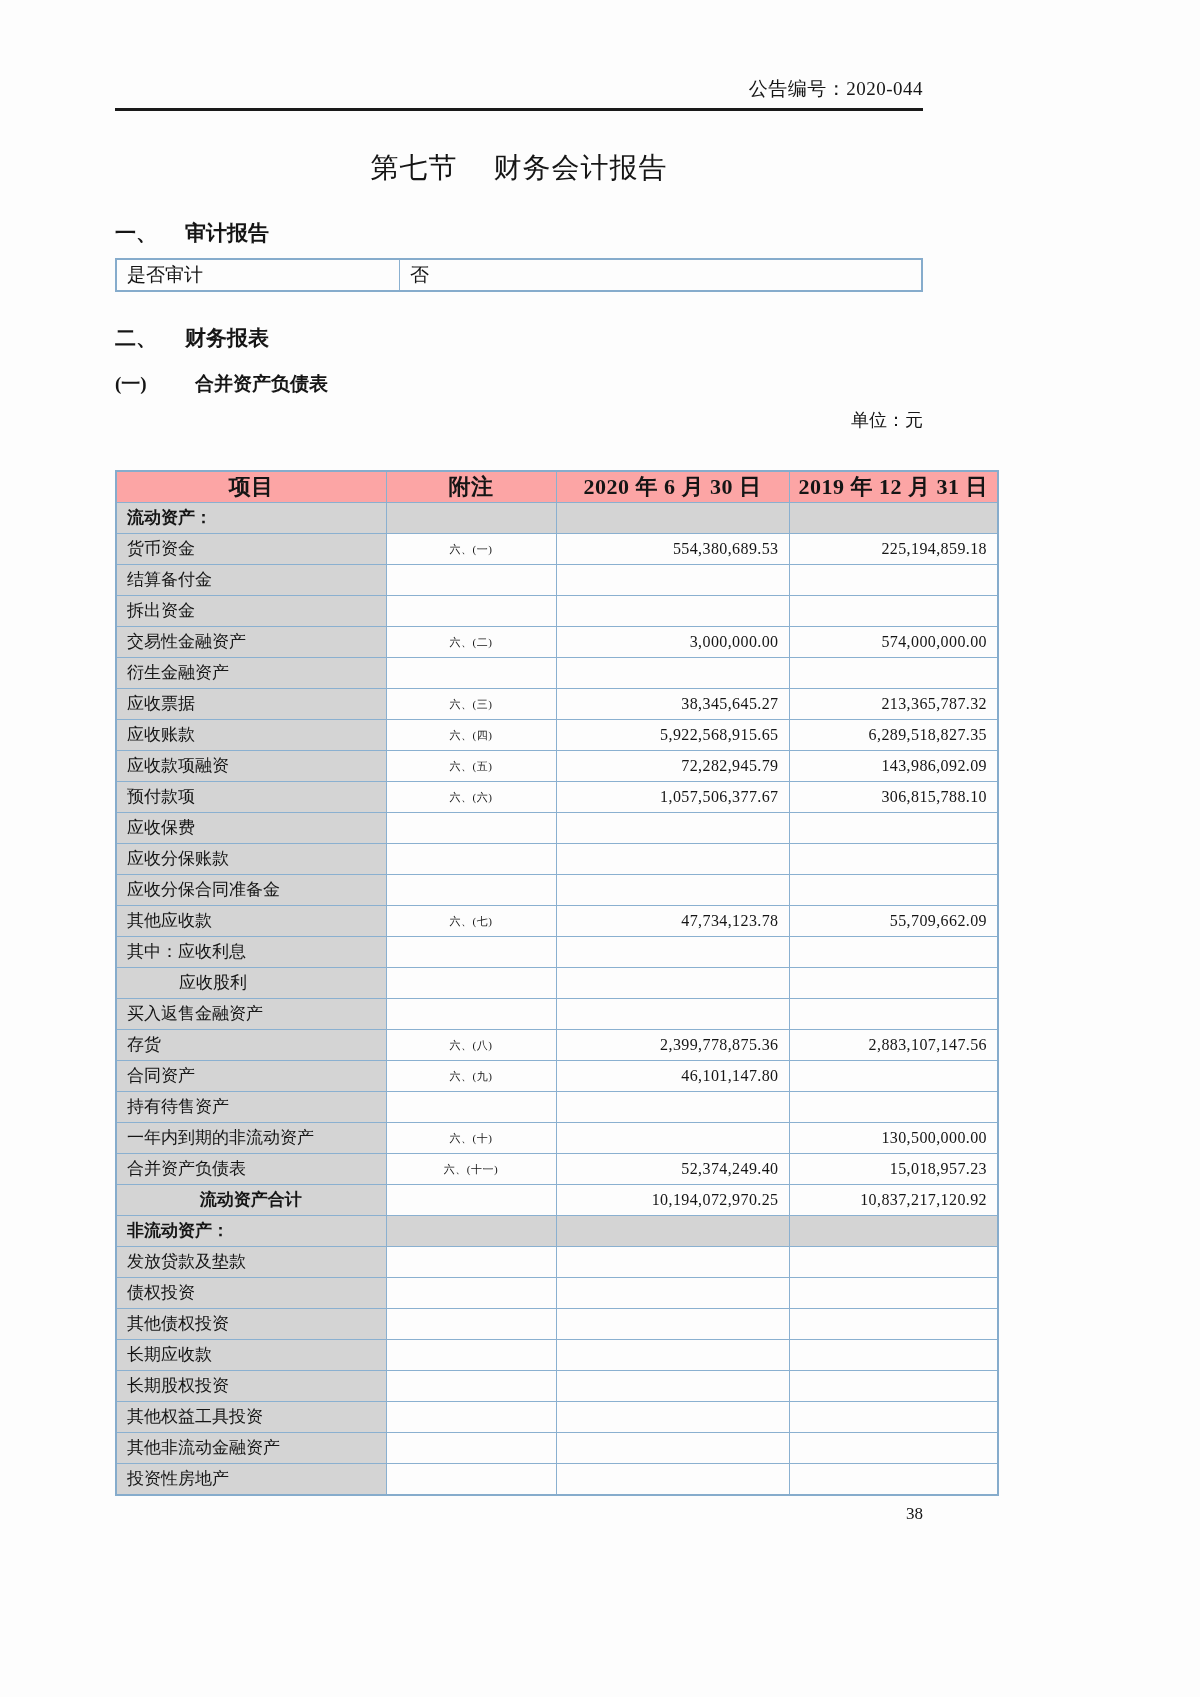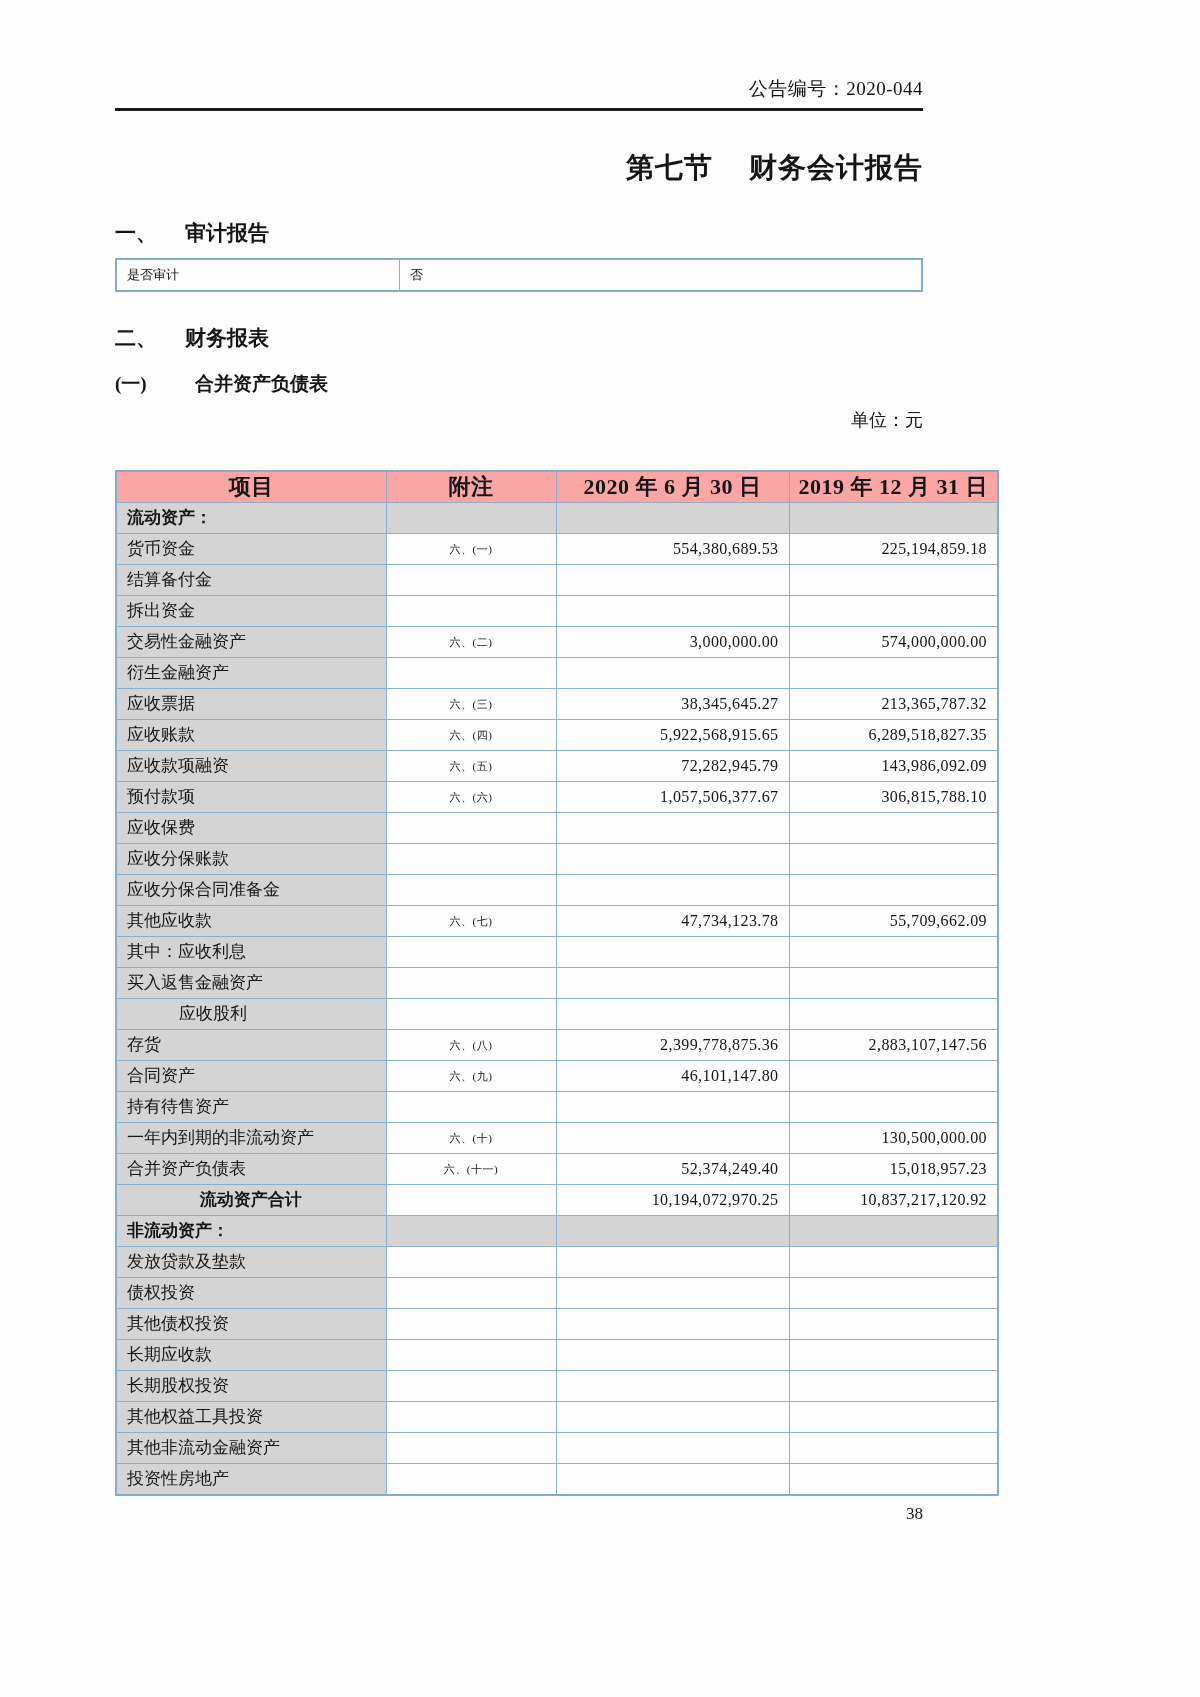--- a/index.html
+++ b/index.html
@@ -6,31 +6,31 @@
   body{
     width:1200px;height:1697px;background:#fdfdfd;color:#151515;
     font-family:"Liberation Serif","DejaVu Serif",serif;
     -webkit-font-smoothing:antialiased;
   }
   .content{position:relative;width:808px;margin:0 0 0 115px;}
 
   .announcement{padding-top:76px;text-align:right;font-size:19px;letter-spacing:.5px;}
   .rule{margin-top:6px;border-top:3px solid #1a1a1a;height:0;}
 
-  .doc-title{margin:38px 0 0;text-align:right;font-size:28px;font-weight:bold;letter-spacing:1px;}
+  .doc-title{margin:38px 0 0;text-align:center;font-size:28px;font-weight:normal;letter-spacing:1px;}
   .doc-title .tgap{display:inline-block;width:36px;}
 
   .heading1{margin-top:34px;display:flex;font-size:21px;font-weight:bold;line-height:1.2;}
   .heading1 .idx{width:70px;flex:0 0 auto;}
   .heading2{margin-top:22px;display:flex;font-size:19px;font-weight:bold;line-height:1.2;}
   .heading2 .idx{width:80px;flex:0 0 auto;}
 
   table{border-collapse:collapse;width:100%;}
   .audit-table{margin-top:12px;border:2px solid #86accc;}
-  .audit-table td{border:1px solid #8ab0d0;height:30px;font-size:13px;padding:0 0 0 10px;margin-top:8px;}
+  .audit-table td{border:1px solid #8ab0d0;height:30px;font-size:19px;padding:0 0 0 10px;margin-top:8px;}
   .audit-table td.q{width:272px;}
 
   .unit{margin-top:12px;text-align:right;font-size:18px;}
 
   .bs-table{margin-top:38px;table-layout:fixed;border:2px solid #86accc;}
   .bs-table th,.bs-table td{
     border:1px solid #8ab0d0;height:28px;overflow:hidden;white-space:nowrap;
     line-height:1.1;
   }
   .bs-table thead th{background:#fca5a5;font-size:22px;font-weight:bold;text-align:center;letter-spacing:.5px;}
@@ -182,27 +182,27 @@
           <td class="num">47,734,123.78</td>
           <td class="num">55,709,662.09</td>
         </tr>
         <tr>
           <td class="name">其中：应收利息</td>
           <td class="note"></td>
           <td class="num"></td>
           <td class="num"></td>
         </tr>
         <tr>
+          <td class="name indent">应收股利</td>
+          <td class="note"></td>
+          <td class="num"></td>
+          <td class="num"></td>
+        </tr>
+        <tr>
           <td class="name">买入返售金融资产</td>
-          <td class="note"></td>
-          <td class="num"></td>
-          <td class="num"></td>
-        </tr>
-        <tr>
-          <td class="name indent">应收股利</td>
           <td class="note"></td>
           <td class="num"></td>
           <td class="num"></td>
         </tr>
         <tr>
           <td class="name">存货</td>
           <td class="note">六、(八)</td>
           <td class="num">2,399,778,875.36</td>
           <td class="num">2,883,107,147.56</td>
         </tr>

